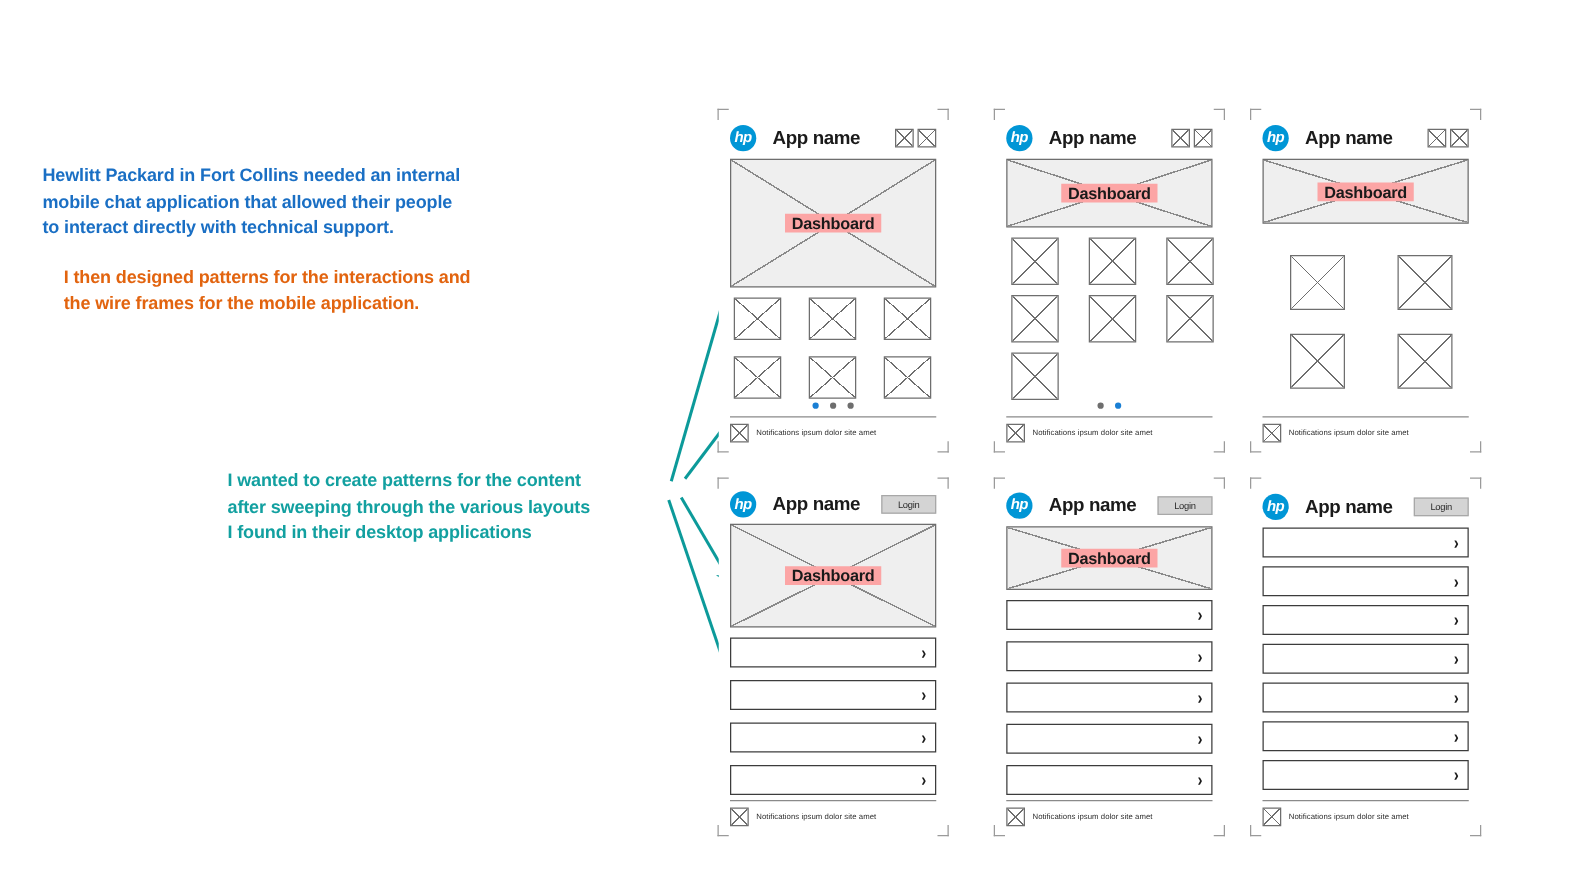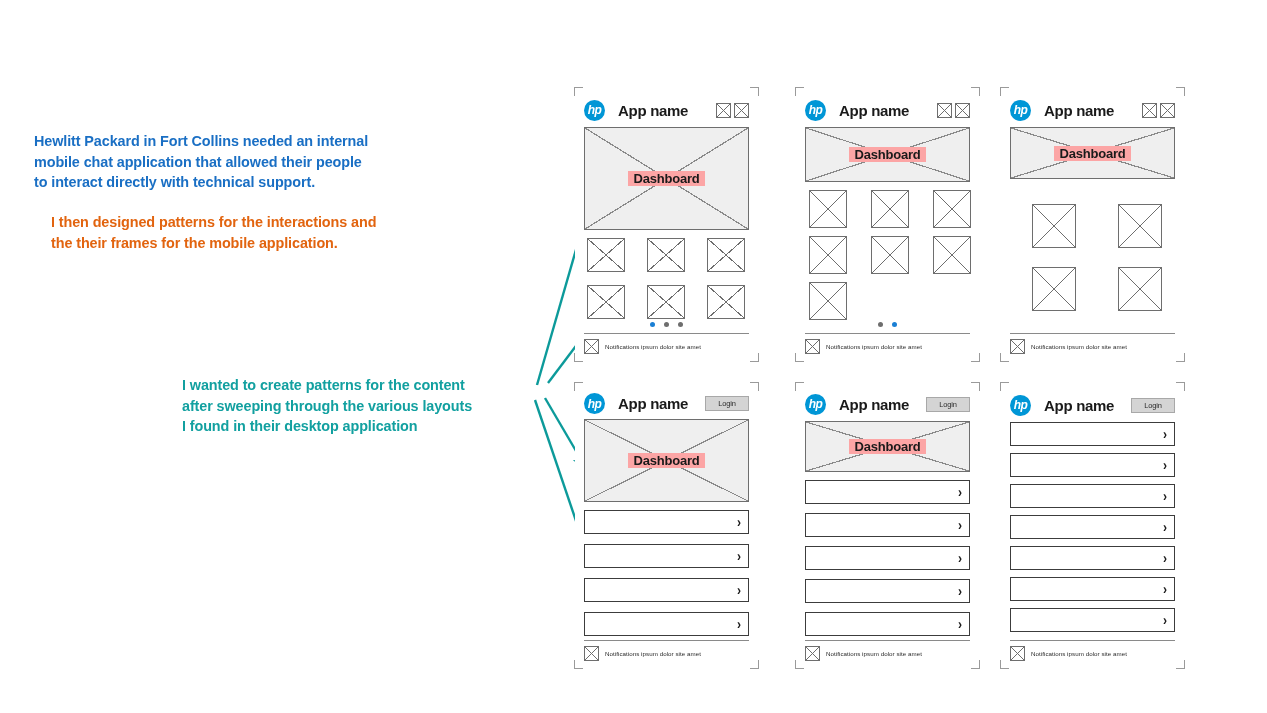--- a/index.html
+++ b/index.html
@@ -243,25 +243,25 @@
   .wf-inner { display: flex; flex-direction: column; height: 100%; }
 </style>
 </head>
 <body>
 
 <div class="annot" id="annot-blue">Hewlitt Packard in Fort Collins needed an internal
 mobile chat application that allowed their people
 to interact directly with technical support.</div>
 
 <div class="annot" id="annot-orange">I then designed patterns for the interactions and
-the their frames for the mobile application.</div>
+the wire frames for the mobile application.</div>
 
 <div class="annot" id="annot-teal">I wanted to create patterns for the content
 after sweeping through the various layouts
-I found in their desktop application</div>
+I found in their desktop applications</div>
 
 <svg id="arrows" viewBox="0 0 1267 713" xmlns="http://www.w3.org/2000/svg">
   <defs>
     <marker id="ahead" markerWidth="7" markerHeight="7" refX="5.6" refY="3.1" orient="auto" markerUnits="strokeWidth">
       <path d="M0,0 L6.4,3.1 L0,6.2 L1.6,3.1 z" fill="#0c9a9a"></path>
     </marker>
   </defs>
   <g id="arrow-group" stroke="#0c9a9a" stroke-width="2.4" fill="none" marker-end="url(#ahead)">
       <line x1="537" y1="385" x2="586" y2="215"></line>
       <line x1="548" y1="383" x2="594" y2="322"></line>

